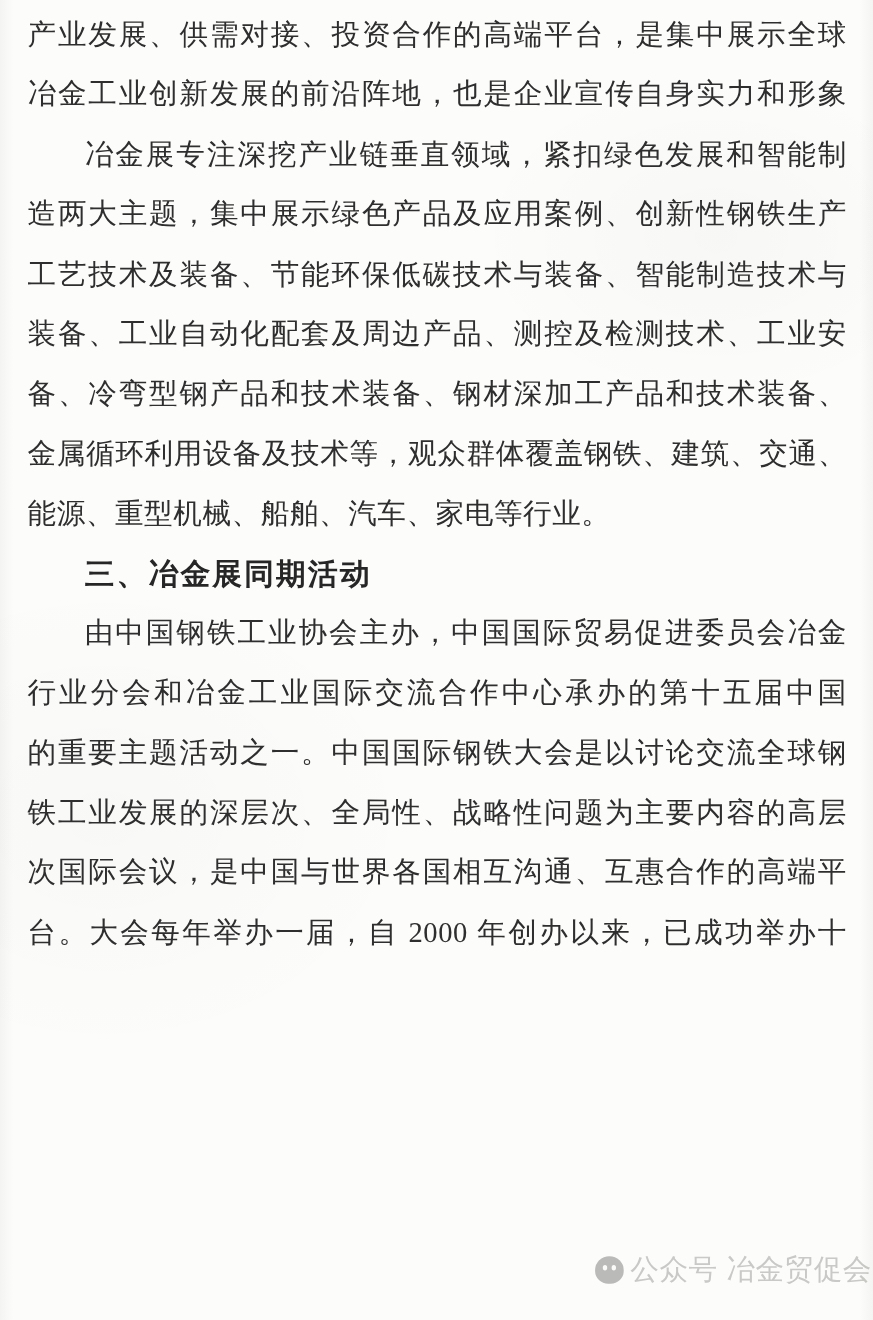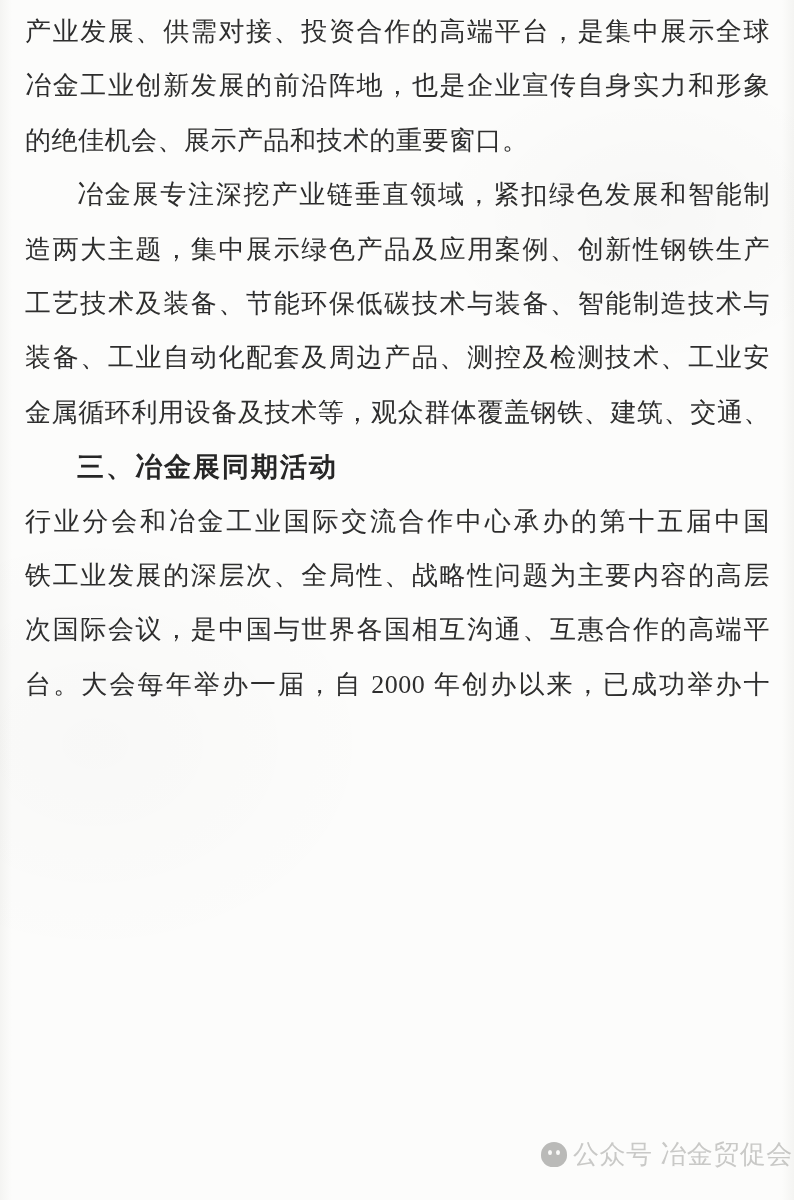--- a/index.html
+++ b/index.html
@@ -93,28 +93,31 @@
   }
 </style>
 </head>
 <body>
 
 <div class="page">
 
   <div class="textcol">
     <div class="line fill">产业发展、供需对接、投资合作的高端平台，是集中展示全球</div>
     <div class="line fill">冶金工业创新发展的前沿阵地，也是企业宣传自身实力和形象</div>
-    <div class="line">的绝佳机会、展示产品和技术的重要窗口。</div>
     <div class="line fill indent">冶金展专注深挖产业链垂直领域，紧扣绿色发展和智能制</div>
     <div class="line fill">造两大主题，集中展示绿色产品及应用案例、创新性钢铁生产</div>
     <div class="line fill">工艺技术及装备、节能环保低碳技术与装备、智能制造技术与</div>
     <div class="line fill">装备、工业自动化配套及周边产品、测控及检测技术、工业安</div>
+    <div class="line fill">备、冷弯型钢产品和技术装备、钢材深加工产品和技术装备、</div>
     <div class="line fill">金属循环利用设备及技术等，观众群体覆盖钢铁、建筑、交通、</div>
+    <div class="line">能源、重型机械、船舶、汽车、家电等行业。</div>
     <div class="line heading">三、冶金展同期活动</div>
+    <div class="line fill indent">由中国钢铁工业协会主办，中国国际贸易促进委员会冶金</div>
     <div class="line fill">行业分会和冶金工业国际交流合作中心承办的第十五届中国</div>
+    <div class="line fill">的重要主题活动之一。中国国际钢铁大会是以讨论交流全球钢</div>
     <div class="line fill">铁工业发展的深层次、全局性、战略性问题为主要内容的高层</div>
     <div class="line fill">次国际会议，是中国与世界各国相互沟通、互惠合作的高端平</div>
     <div class="line fill">台。大会每年举办一届，自 2000 年创办以来，已成功举办十</div>
   </div>
 
   <div class="watermark">
     <span class="wicon">
       <span class="eye l"></span>
       <span class="eye r"></span>
     </span>

